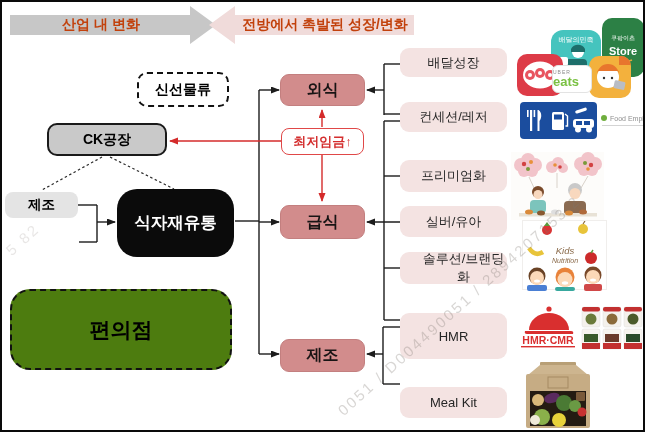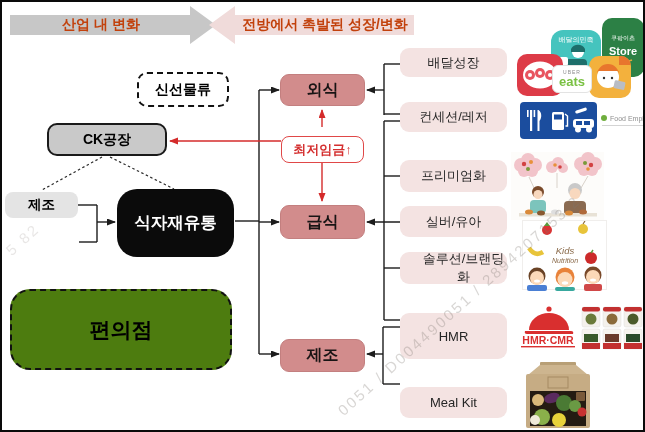--- a/index.html
+++ b/index.html
@@ -19,34 +19,34 @@
   #box-mfg-left{left:3px;top:190px;width:73px;height:26px;background:#e4e4e4;border-radius:8px;font-size:13.5px;font-weight:600;}
   #box-agri{left:1px;top:227px;width:77px;height:25px;background:#e4e4e4;border-radius:8px;font-size:13.5px;font-weight:600;}
   #box-dist{left:115px;top:187px;width:117px;height:68px;background:#0b0b0b;color:#fff;border-radius:20px;font-size:16.5px;font-weight:700;}
   #box-cvs{left:8px;top:287px;width:222px;height:81px;border:2px dashed #111;border-radius:20px;font-size:21px;font-weight:600;background:#4d7c0f;}
 
   
   .chan{left:278px;width:85px;background:#d28c8c;border:1px solid #c37f7f;border-radius:9px;font-size:16px;font-weight:700;color:#181414;}
   #box-dining{top:72px;height:32px;}
   #box-catering{top:203px;height:34px;}
   #box-mfg-right{top:337px;height:33px;}
-  #box-minwage{left:279px;top:126px;width:83px;height:27px;background:#fff;border:1.5px solid #e04848;border-radius:8px;color:#d42f2f;font-size:13px;font-weight:700;margin-top:8px;}
+  #box-minwage{left:279px;top:126px;width:83px;height:27px;background:#fff;border:1.5px solid #e04848;border-radius:8px;color:#d42f2f;font-size:13px;font-weight:700;}
 
   
   .pill{left:398px;width:107px;background:#f4e3e2;border-radius:9px;font-size:13px;font-weight:500;color:#262626;}
   #d1{top:46px;height:29px;} #d2{top:100px;height:30px;} #d3{top:158px;height:32px;}
   #d4{top:204px;height:31px;} #d5{top:250px;height:32px;padding-left:20px;} #d6{top:311px;height:46px;} #d7{top:367px;height:31px;margin-top:18px;}
 
   
   .appicon{border-radius:10px;overflow:hidden;}
   #ic-store{left:600px;top:16px;width:42px;height:59px;background:#2c8045;z-index:1;}
   #ic-baemin{left:549px;top:28px;width:50px;height:56px;background:#45c4be;border-radius:12px;z-index:2;}
   #ic-yogiyo{left:515px;top:52px;width:46px;height:42px;background:#dd3b47;z-index:3;}
   #ic-tong{left:587px;top:54px;width:42px;height:42px;background:#f3b13d;z-index:3;}
-  #ic-uber{left:550px;top:63px;width:40px;height:28px;background:#fff;border:1px solid #e3e3e3;border-radius:6px;z-index:4;display:flex;flex-direction:column;align-items:center;justify-content:center;line-height:1;}
+  #ic-uber{left:550px;top:63px;width:40px;height:28px;background:#fff;border:1px solid #e3e3e3;border-radius:6px;z-index:4;display:flex;flex-direction:column;align-items:flex-start;justify-content:center;line-height:1;}
   #ic-uber .u1{font-size:5px;color:#8a8a8a;letter-spacing:1px;}
   #ic-uber .u2{font-size:13px;font-weight:700;color:#7ac143;}
   #sign-rest{left:518px;top:100px;width:77px;height:37px;background:#1b4d9e;border-radius:4px;z-index:1;}
   #fe-logo{left:599px;top:108px;width:46px;height:16px;display:flex;align-items:center;gap:3px;}
   #fe-logo .dot{width:6px;height:6px;border-radius:50%;background:#6fae3d;flex:0 0 auto;}
   #fe-logo .fe-t{font-size:7px;color:#8f8f8f;white-space:nowrap;}
   #fe-line{left:600px;top:123px;width:44px;height:1px;background:#d4d4d4;}
   #art-silver{left:509px;top:150px;width:93px;height:68px;background:#fdfcfa;}
   #art-kids{left:520px;top:218px;width:85px;height:70px;background:#ffffff;border:1px solid #f0eeec;}
   #art-hmr{left:517px;top:302px;width:58px;height:44px;}

